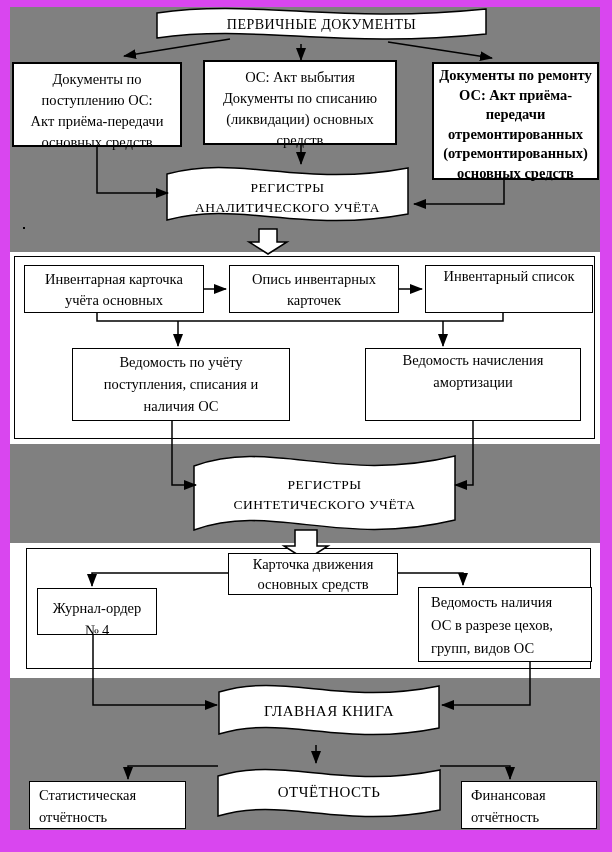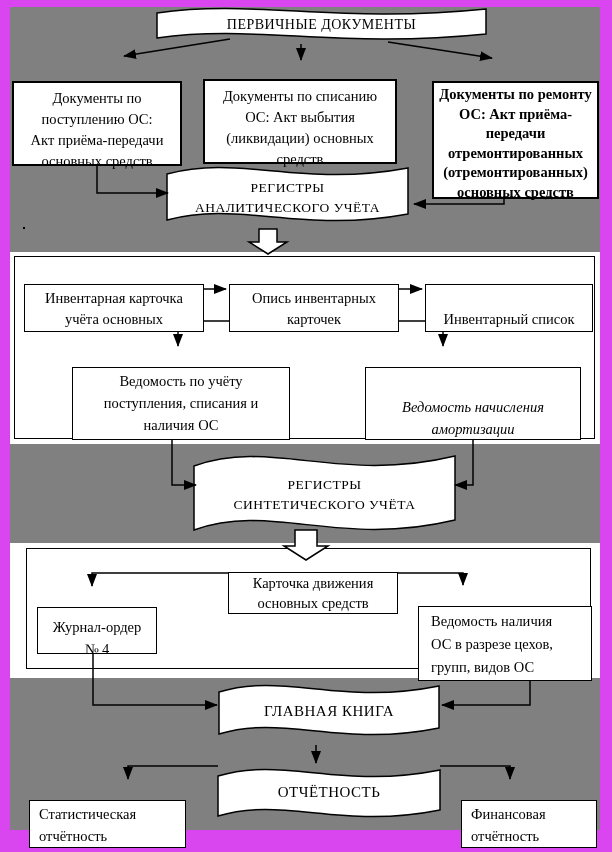--- a/index.html
+++ b/index.html
@@ -3,21 +3,21 @@
 <meta charset="utf-8">
 <style>
   html,body{margin:0;padding:0;background:#000;}
   .stage{position:relative;width:612px;height:852px;background:#d946ef;overflow:hidden;
          font-family:"Liberation Serif","DejaVu Serif",serif;color:#000;}
   .gray-bg{position:absolute;left:10px;top:7px;width:590px;height:823px;background:#808080;}
   .panel{position:absolute;background:#fff;}
   .panel-border{position:absolute;border:1.5px solid #000;}
   .wires{position:absolute;left:0;top:0;pointer-events:none;}
   .box{position:absolute;background:#fff;border:1.5px solid #000;box-sizing:border-box;
-       font-size:14.5px;line-height:21px;text-align:center;margin-top:19px;}
+       font-size:14.5px;line-height:21px;text-align:center;}
   .box span{display:block;}
   .box.thick{border-width:2px;}
   .box.left-align{text-align:left;}
   .flag{position:absolute;}
   .flag svg{position:absolute;left:0;top:0;overflow:visible;}
   .flag-label{position:absolute;left:0;width:100%;text-align:center;letter-spacing:.5px;}
   .flag-label span{display:block;}
   .dot{position:absolute;width:2px;height:2px;background:#000;overflow:hidden;
        font-size:10px;line-height:2px;color:#000;}
 </style>
@@ -109,22 +109,22 @@
   </svg>
 
   <div class="box thick" style="left:12px;top:62px;width:170px;height:85px;padding-top:5px;">
     <span>Документы по</span>
     <span>поступлению ОС:</span>
     <span>Акт приёма-передачи</span>
     <span>основных средств</span>
   </div>
 
   <div class="box thick" style="left:203px;top:60px;width:194px;height:85px;padding-top:5px;">
+    <span>ОС: Акт выбытия</span>
     <span>Документы по списанию</span>
-    <span>ОС: Акт выбытия</span>
     <span>(ликвидации) основных</span>
     <span>средств</span>
   </div>
 
   <div class="box thick" style="left:432px;top:62px;width:167px;height:118px;padding-top:2px;line-height:19.5px;font-weight:bold;">
     <span>Документы по ремонту</span>
     <span>ОС: Акт приёма-</span>
     <span>передачи</span>
     <span>отремонтированных</span>
     <span>(отремонтированных)</span>
@@ -134,31 +134,31 @@
   <div class="box" style="left:24px;top:265px;width:180px;height:48px;padding-top:3px;">
     <span>Инвентарная карточка</span>
     <span>учёта основных</span>
   </div>
 
   <div class="box" style="left:229px;top:265px;width:170px;height:48px;padding-top:3px;">
     <span>Опись инвентарных</span>
     <span>карточек</span>
   </div>
 
-  <div class="box" style="left:425px;top:265px;width:168px;height:48px;padding-top:24px;">
+  <div class="box" style="left:425px;top:265px;width:168px;height:48px;padding-top:0;">
     <span>Инвентарный список</span>
   </div>
 
   <div class="box" style="left:72px;top:348px;width:218px;height:73px;padding-top:2px;line-height:22px;">
     <span>Ведомость по учёту</span>
     <span>поступления, списания и</span>
     <span>наличия ОС</span>
   </div>
 
-  <div class="box" style="left:365px;top:348px;width:216px;height:73px;padding-top:28px;line-height:22px;font-style:italic;">
+  <div class="box" style="left:365px;top:348px;width:216px;height:73px;padding-top:0;line-height:22px;">
     <span>Ведомость начисления</span>
     <span>амортизации</span>
   </div>
 
   <div class="box" style="left:228px;top:553px;width:170px;height:42px;padding-top:1px;line-height:19.5px;">
     <span>Карточка движения</span>
     <span>основных средств</span>
   </div>
 
   <div class="box" style="left:37px;top:588px;width:120px;height:47px;padding-top:8px;line-height:22px;">

